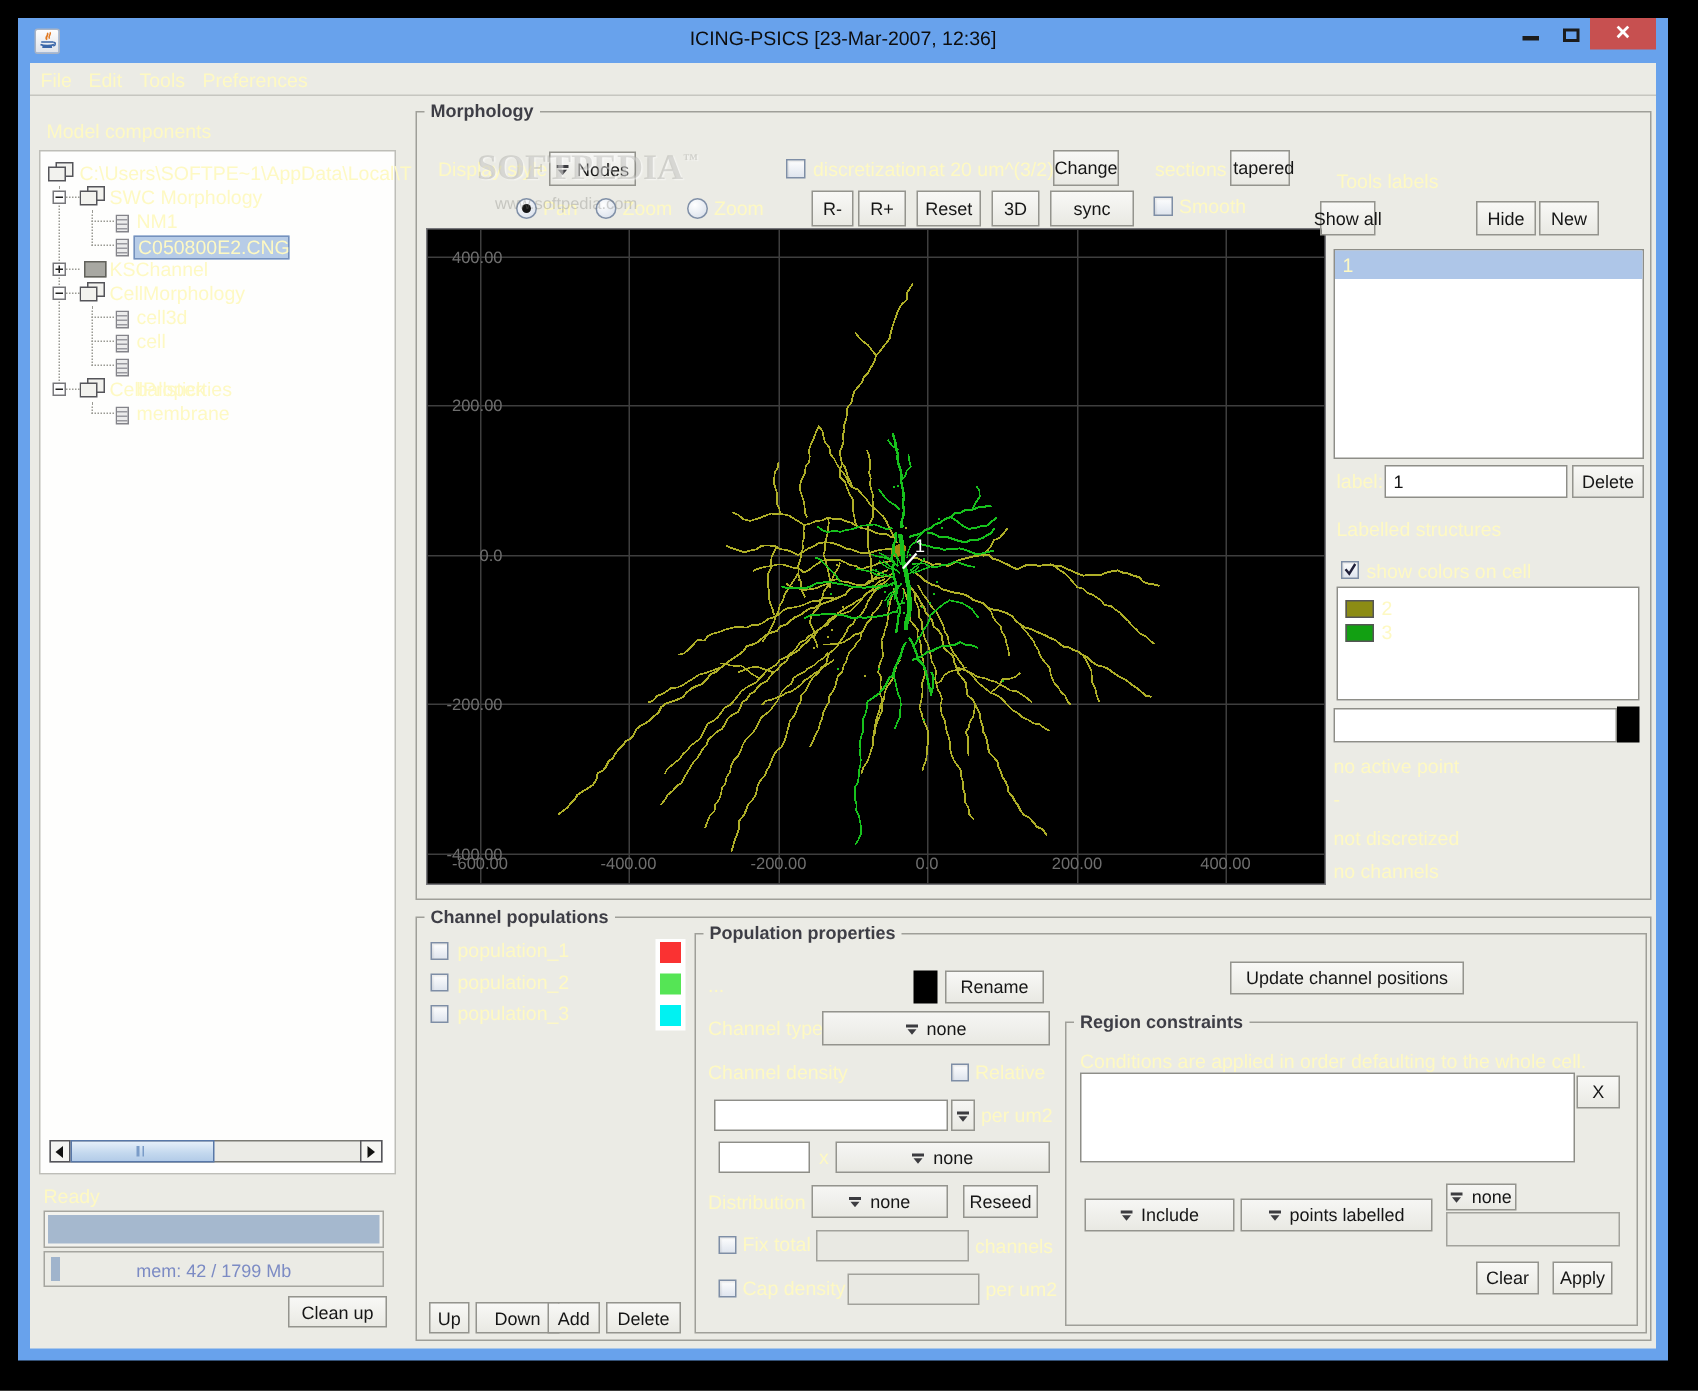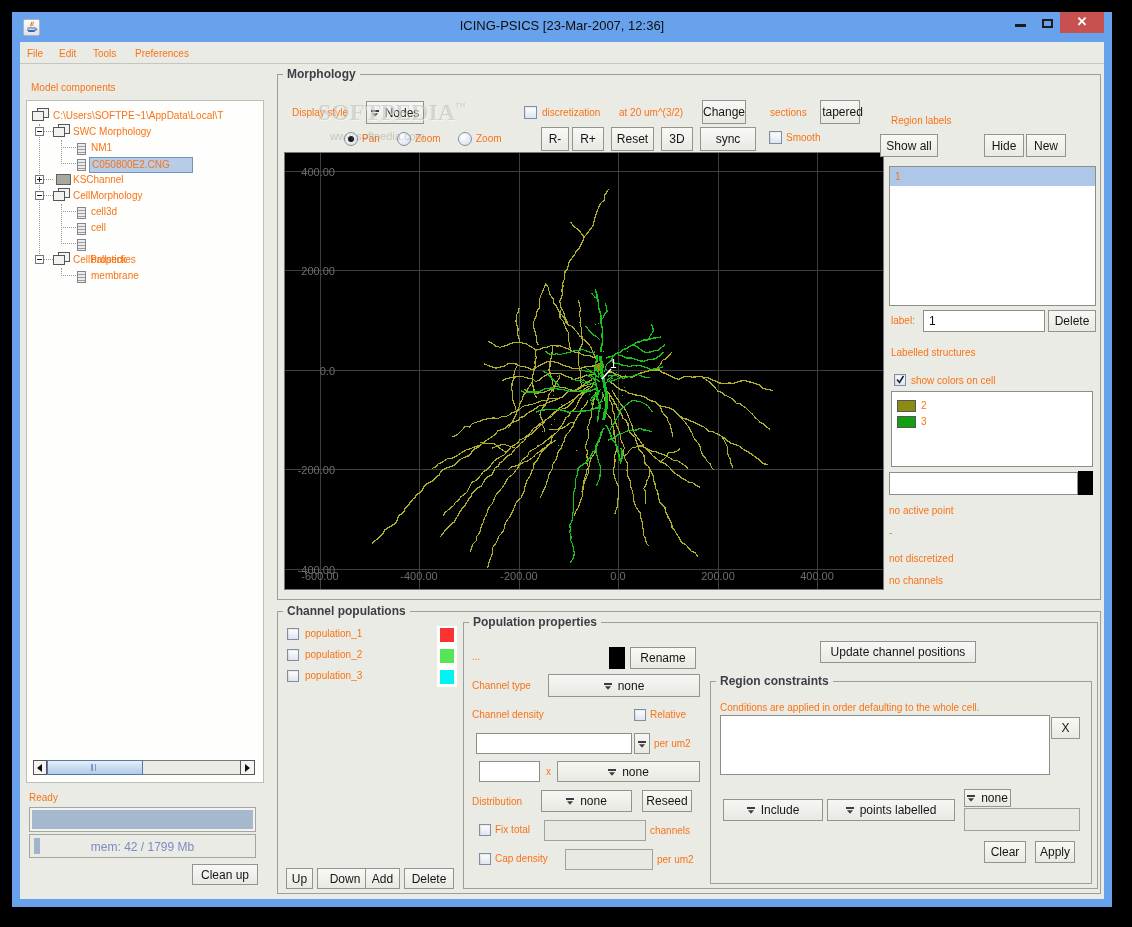--- a/index.html
+++ b/index.html
@@ -1,16 +1,16 @@
 <!DOCTYPE html>
 <html><head><meta charset="utf-8"><style>
 *{margin:0;padding:0;box-sizing:border-box}
 html,body{width:1132px;height:927px;background:#000;overflow:hidden;font-family:"Liberation Sans",sans-serif}
 .ab{position:absolute}
-.lb{position:absolute;font-size:10px;color:#f97316;white-space:nowrap;line-height:14px}
+.lb{position:absolute;font-size:13px;color:#fef9c3;white-space:nowrap;line-height:14px}
 .btn{position:absolute;background:linear-gradient(#f8f8f6,#e9e9e3);border:1px solid #94948e;font-size:12px;color:#161616;display:flex;align-items:center;justify-content:center;white-space:nowrap}
 .combo{position:absolute;background:linear-gradient(#f6f6f4,#e9e9e3);border:1px solid #94948e;font-size:12px;color:#161616;display:flex;align-items:center;justify-content:center;white-space:nowrap}
 .tf{position:absolute;background:#fff;border:1px solid #8e8e88;font-size:12px;color:#111}
 .dtf{position:absolute;background:#e9e9e3;border:1px solid #a2a29c}
 .chk{position:absolute;width:12px;height:12px;background:linear-gradient(#fefefe,#dfe5ee);border:1px solid #7e8ea6;box-shadow:inset 1px 1px 1px rgba(0,0,0,0.08)}
 .rad{position:absolute;width:14px;height:14px;border-radius:50%;background:radial-gradient(circle at 35% 30%,#ffffff,#d5dde9);border:1px solid #8090a8}
 .grp{position:absolute;border:1px solid #9f9f99}
 .gt{position:absolute;top:-8px;left:5px;background:#ebebe5;padding:0 4px;font-weight:bold;font-size:12px;color:#3e3e46;line-height:15px;white-space:nowrap}
 .arr{display:inline-block;margin-right:5px}
 .g-lab{position:absolute;font-size:11px;color:#6e6e6e;white-space:nowrap;line-height:12px}
@@ -324,22 +324,22 @@
 <div class="g-lab" style="left:0px;top:212px;width:50px;text-align:right">0.0</div>
 <div class="g-lab" style="left:0px;top:311px;width:50px;text-align:right">-200.00</div>
 <div class="g-lab" style="left:0px;top:411px;width:50px;text-align:right">-400.00</div>
 <div class="g-lab" style="left:35px;top:417px;transform:translateX(-50%)">-600.00</div>
 <div class="g-lab" style="left:134px;top:417px;transform:translateX(-50%)">-400.00</div>
 <div class="g-lab" style="left:234px;top:417px;transform:translateX(-50%)">-200.00</div>
 <div class="g-lab" style="left:333px;top:417px;transform:translateX(-50%)">0.0</div>
 <div class="g-lab" style="left:433px;top:417px;transform:translateX(-50%)">200.00</div>
 <div class="g-lab" style="left:532px;top:417px;transform:translateX(-50%)">400.00</div>
 </div>
-<div class="lb" style="left:891px;top:114px">Region labels</div>
-<div class="btn" style="left:880px;top:134px;width:58px;height:23px">Show all</div>
+<div class="lb" style="left:891px;top:114px">Tools labels</div>
+<div class="btn" style="left:880px;top:134px;width:37px;height:23px">Show all</div>
 <div class="btn" style="left:984px;top:134px;width:40px;height:23px">Hide</div>
 <div class="btn" style="left:1026px;top:134px;width:40px;height:23px">New</div>
 <div class="ab" style="left:889px;top:166px;width:207px;height:140px;background:#fff;border:1px solid #8e8e88"></div>
 <div class="ab" style="left:890px;top:167px;width:205px;height:19px;background:#aec6e8"></div>
 <div class="lb" style="left:895px;top:170px">1</div>
 <div class="lb" style="left:891px;top:314px">label:</div>
 <div class="tf" style="left:923px;top:310px;width:122px;height:22px;line-height:20px;padding-left:5px">1</div>
 <div class="btn" style="left:1048px;top:310px;width:48px;height:22px">Delete</div>
 <div class="lb" style="left:891px;top:346px">Labelled structures</div>
 <div class="chk" style="left:894px;top:374px">

